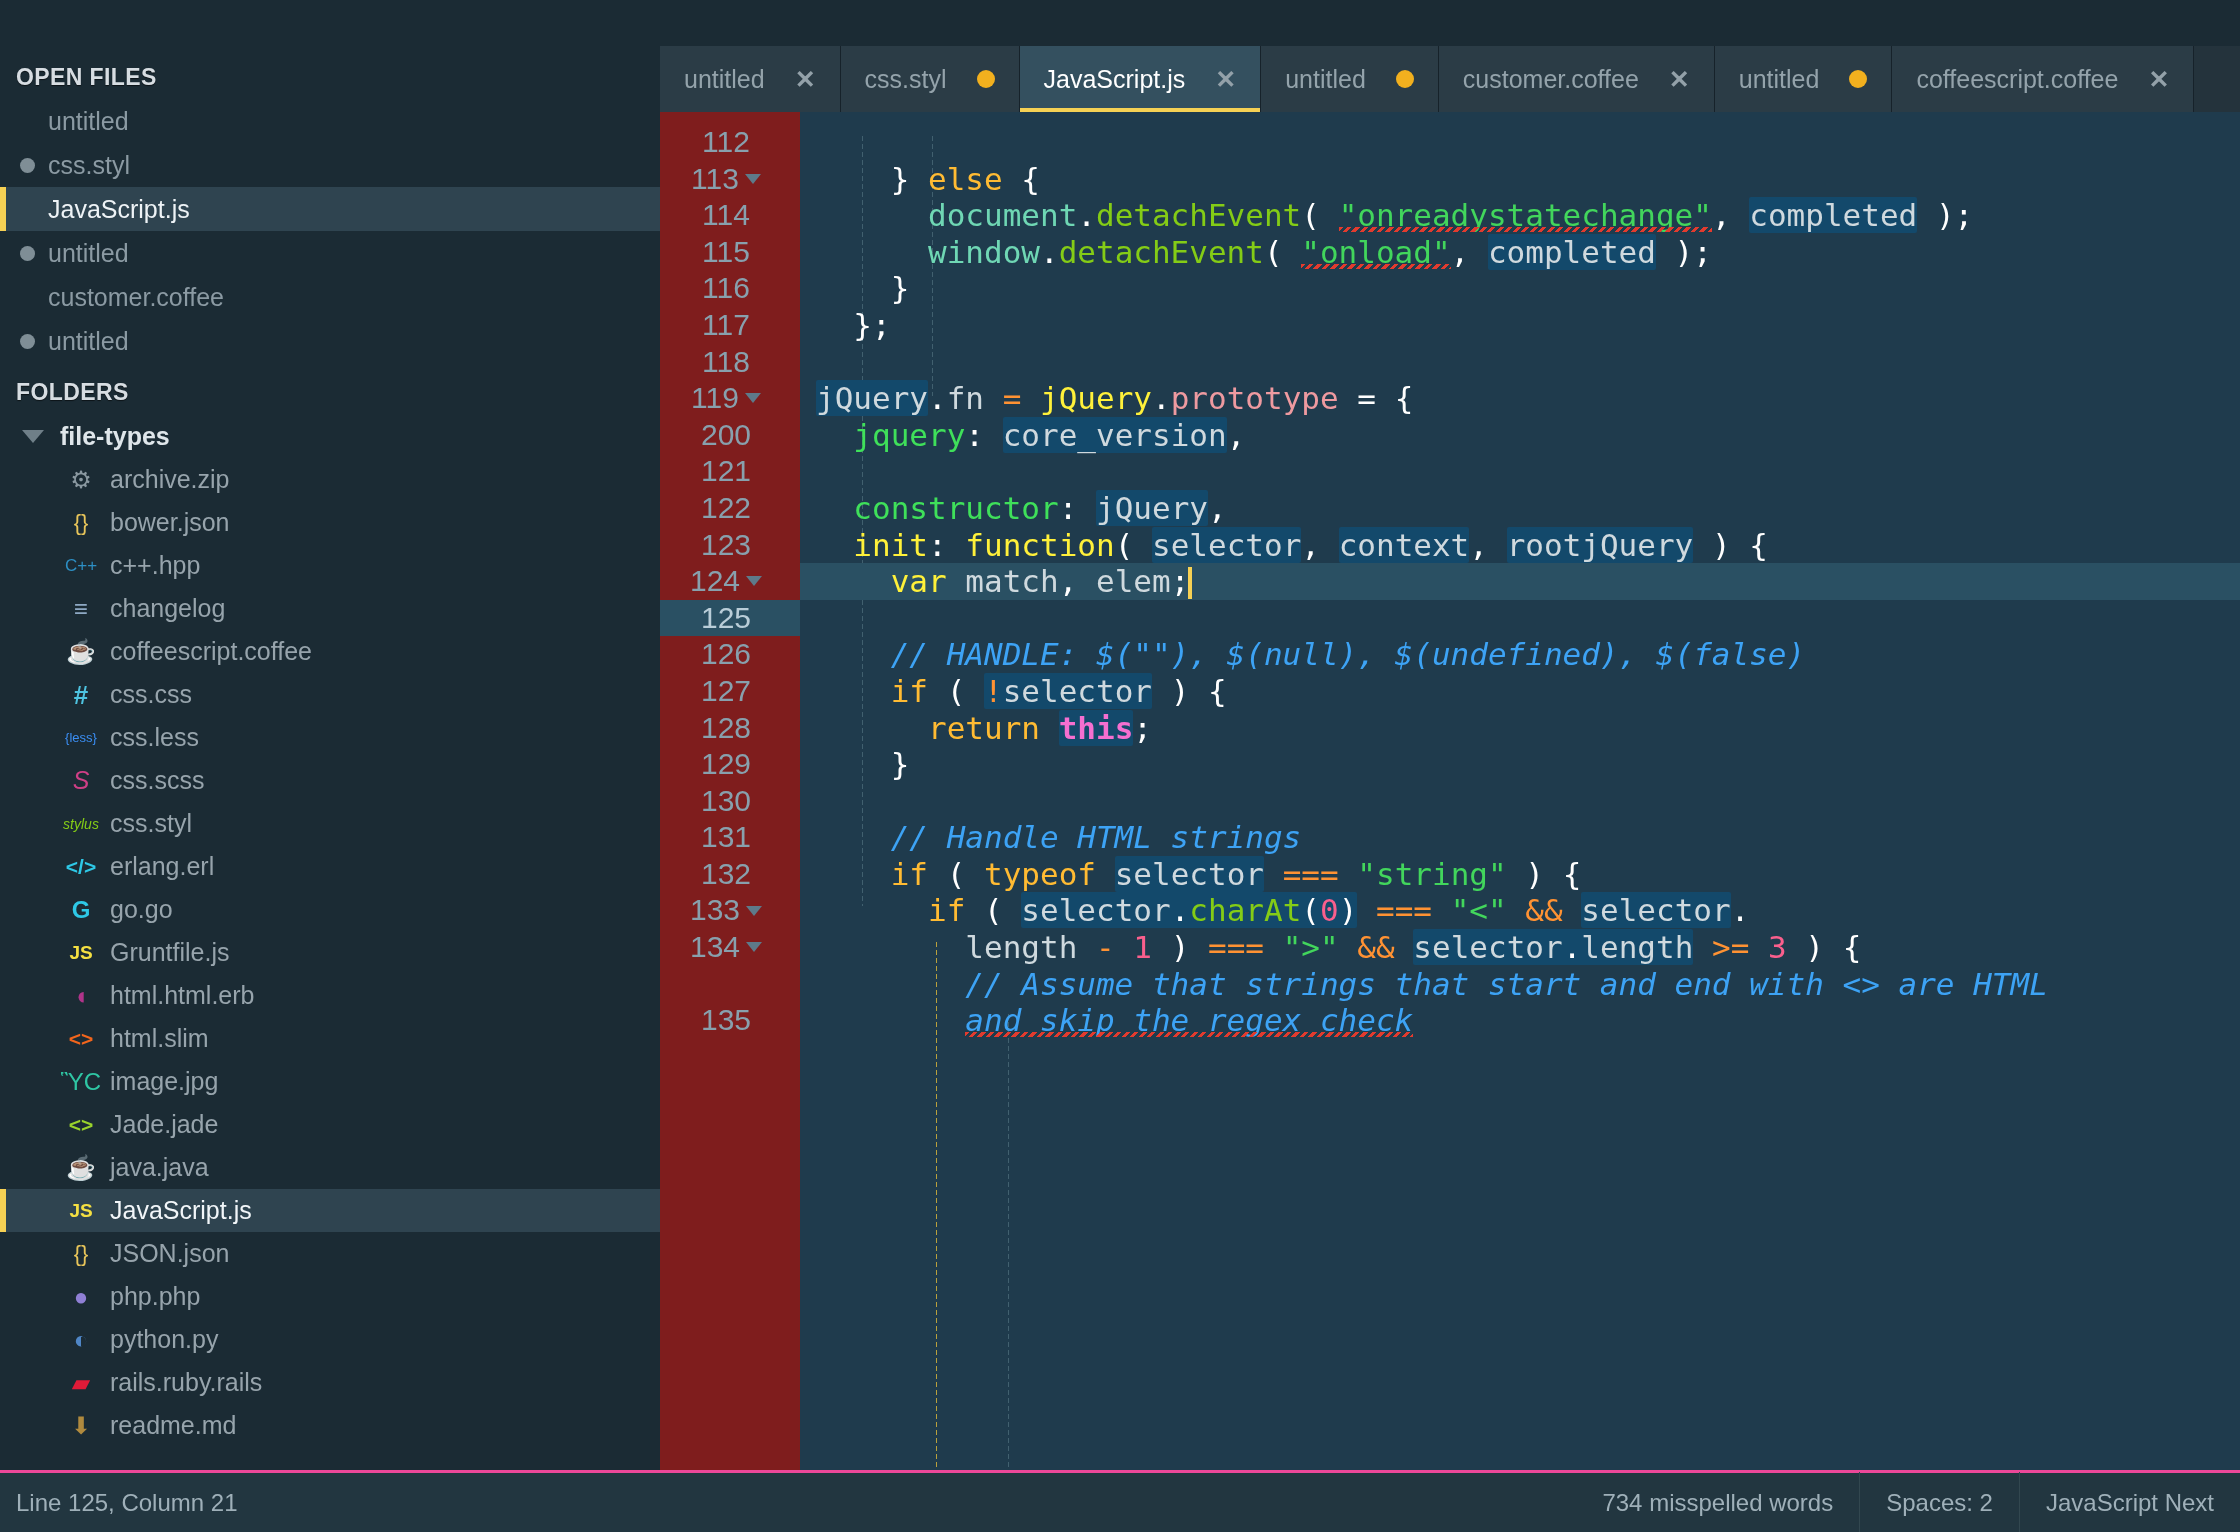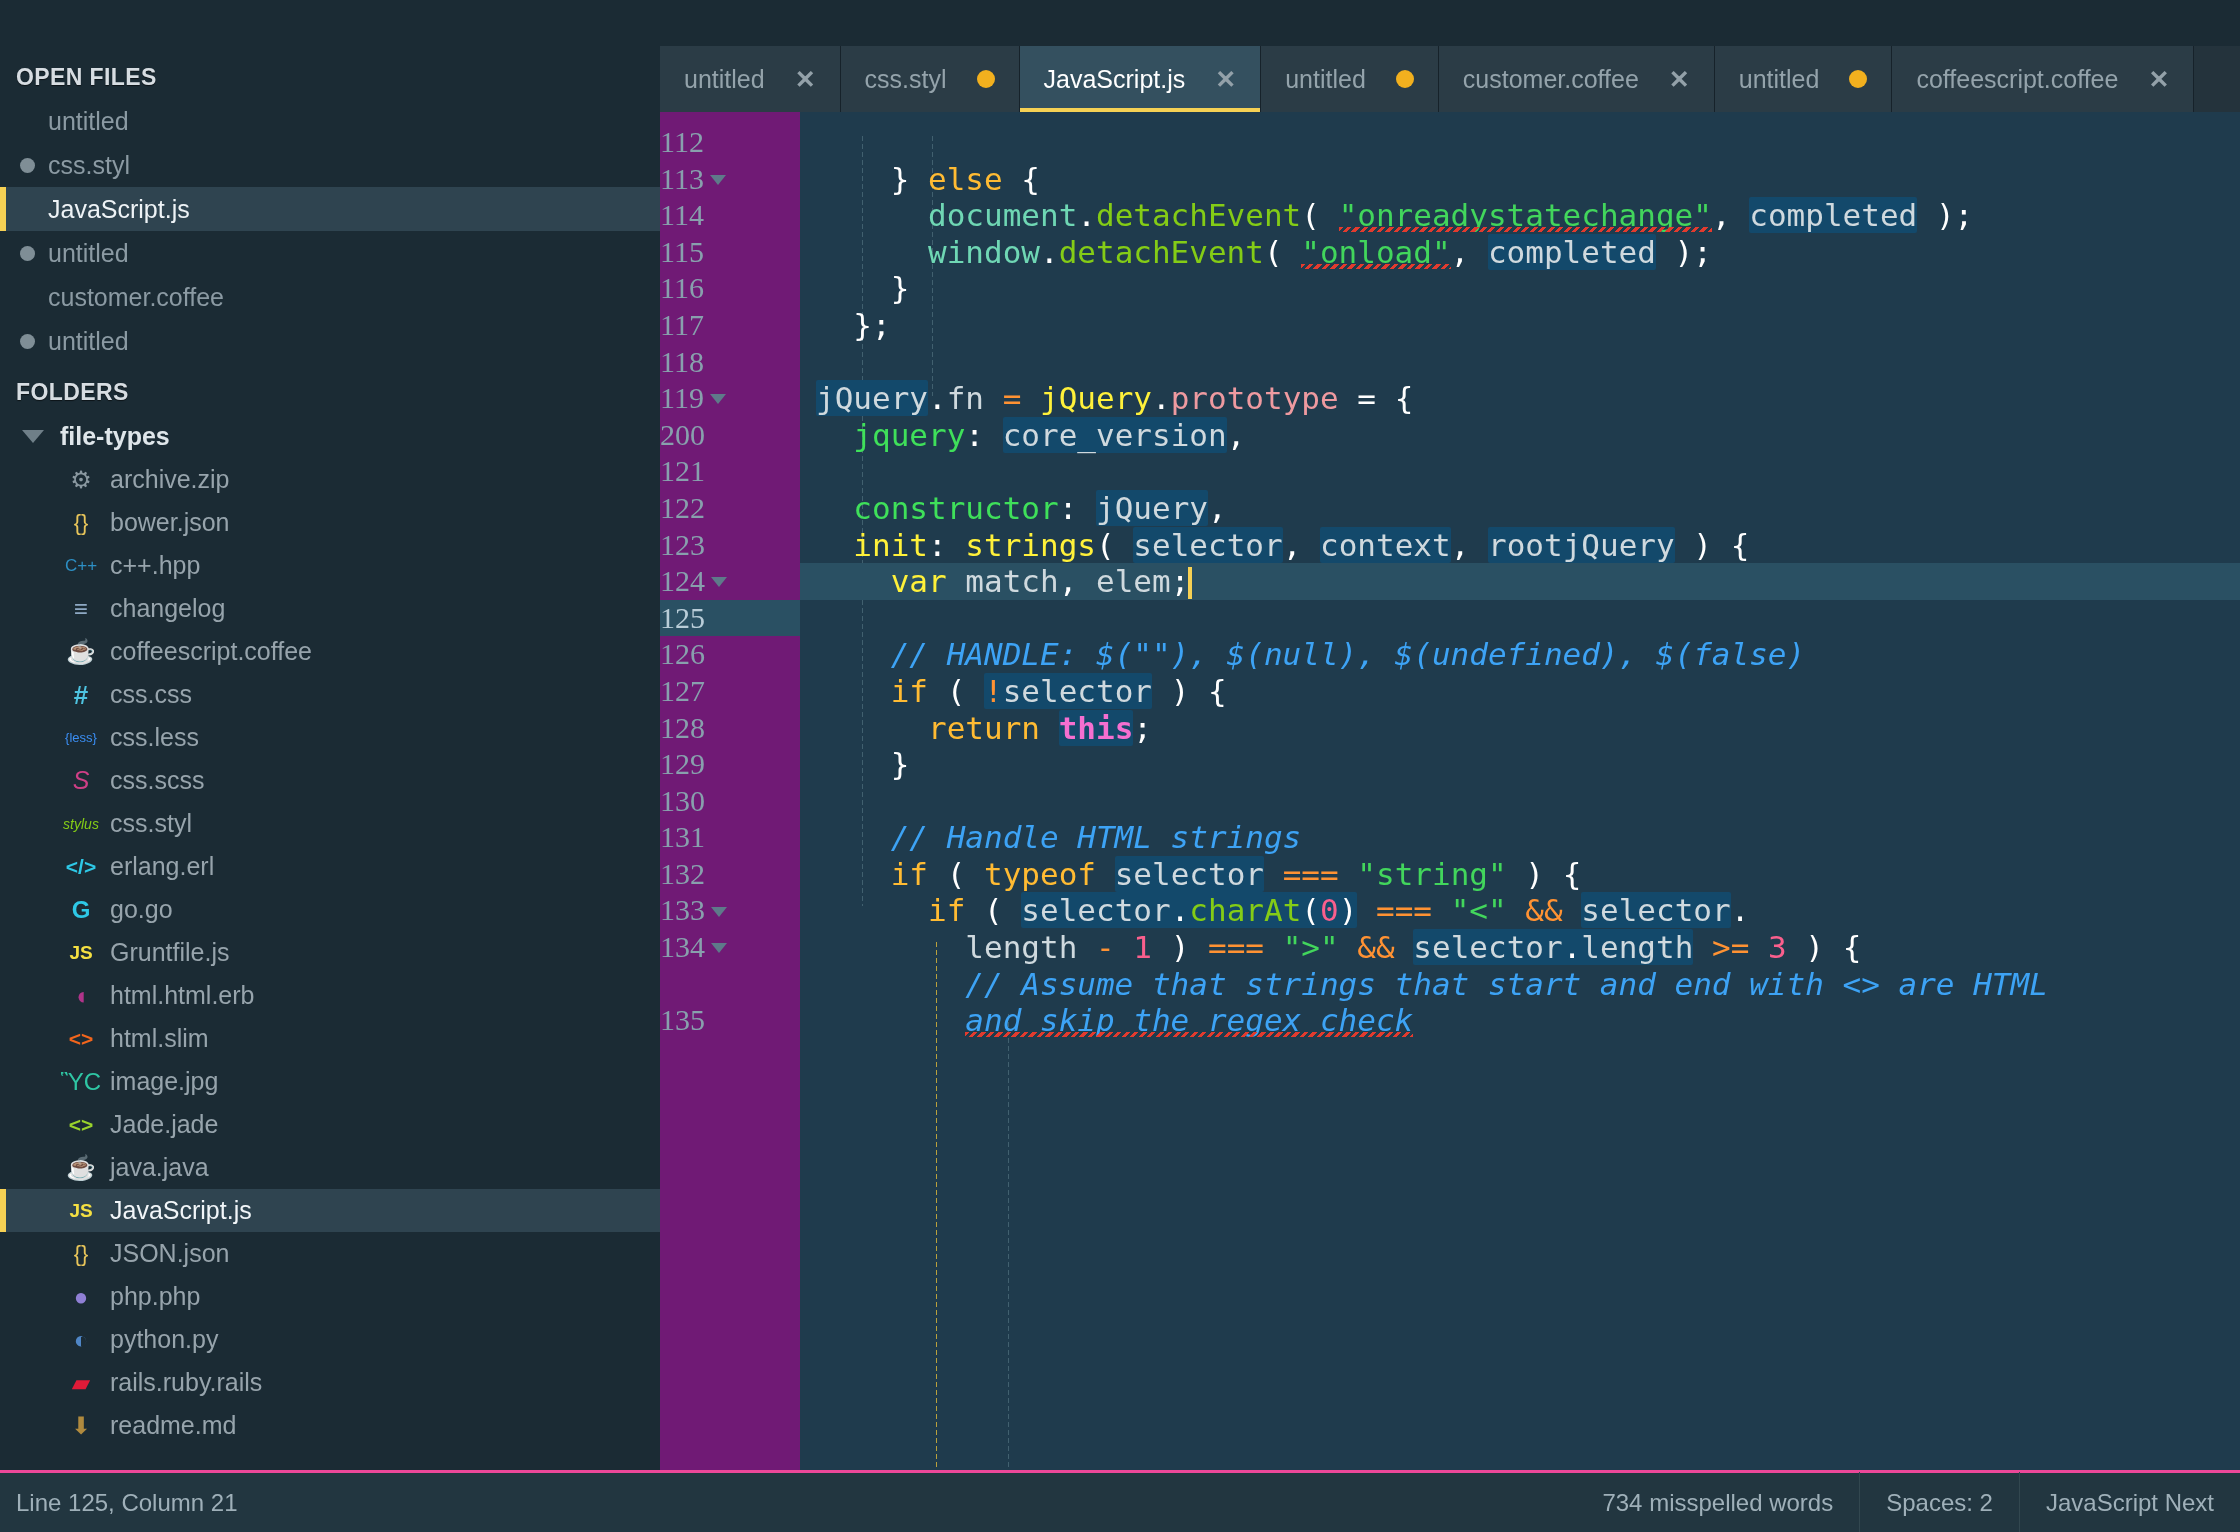--- a/index.html
+++ b/index.html
@@ -100,23 +100,23 @@
     white-space: nowrap; position: relative; background: #2b3c46;
   }
   .tab.active { background: #34505f; color: #ffffff; }
   .tab.active:after { content: ""; position: absolute; left: 0; right: 0; bottom: 0; height: 4px; background: #f6d154; }
   .tab .label { margin-right: 30px; }
   .tab .close { font-size: 25px; color: #93a1a9; font-weight: bold; }
   .tab .modified { width: 18px; height: 18px; border-radius: 50%; background: #f2b01e; display: inline-block; }
 
   .code-wrap { position: relative; height: 1358px; display: flex; overflow: hidden; }
   .gutter {
-    width: 140px; flex: 0 0 auto; background: #701a75; padding-top: 12px;
-    font-family: Liberation Serif, serif; font-size: 30px; color: #88a0ad;
-    text-align: left;
+    width: 140px; flex: 0 0 auto; background: #7f1d1d; padding-top: 12px;
+    font-family: Liberation Sans, sans-serif; font-size: 30px; color: #88a0ad;
+    text-align: center;
   }
   .gnum { height: 36.6px; line-height: 36.6px; padding-right: 8px; position: relative; white-space: nowrap; }
   .gnum .fold {
     display: inline-block; width: 0; height: 0; vertical-align: middle;
     border-left: 8px solid transparent; border-right: 8px solid transparent;
     border-top: 10px solid #5e7a8a; margin-left: 6px; margin-bottom: 4px;
   }
   .gnum.curline { background: #2a5063; color: #b9cdd8; }
 
   .code {
@@ -384,21 +384,21 @@
         <div class="cline">    <span class="pun">}</span> <span class="kw">else</span> <span class="pun">{</span></div>
         <div class="cline">      <span class="obj">document</span><span class="pun">.</span><span class="fn">detachEvent</span><span class="pun">(</span> <span class="str sp">"onreadystatechange"</span><span class="pun">,</span> <span class="id hl">completed</span> <span class="pun">);</span></div>
         <div class="cline">      <span class="obj">window</span><span class="pun">.</span><span class="fn">detachEvent</span><span class="pun">(</span> <span class="str sp">"onload"</span><span class="pun">,</span> <span class="id hl">completed</span> <span class="pun">);</span></div>
         <div class="cline">    <span class="pun">}</span></div>
         <div class="cline">  <span class="pun">};</span></div>
         <div class="cline">&nbsp;</div>
         <div class="cline"><span class="id hl">jQuery</span><span class="pun">.</span><span class="id">fn</span> <span class="op">=</span> <span class="kw2">jQuery</span><span class="pun">.</span><span class="prop">prototype</span> <span class="pun">=</span> <span class="pun">{</span></div>
         <div class="cline">  <span class="grn">jquery</span><span class="pun">:</span> <span class="id hl">core_version</span><span class="pun">,</span></div>
         <div class="cline">&nbsp;</div>
         <div class="cline">  <span class="grn">constructor</span><span class="pun">:</span> <span class="id hl">jQuery</span><span class="pun">,</span></div>
-        <div class="cline">  <span class="kw2">init</span><span class="pun">:</span> <span class="kw2">strings</span><span class="pun">(</span> <span class="id hl">selector</span><span class="pun">,</span> <span class="id hl">context</span><span class="pun">,</span> <span class="id hl">rootjQuery</span> <span class="pun">)</span> <span class="pun">{</span></div>
+        <div class="cline">  <span class="kw2">init</span><span class="pun">:</span> <span class="kw2">function</span><span class="pun">(</span> <span class="id hl">selector</span><span class="pun">,</span> <span class="id hl">context</span><span class="pun">,</span> <span class="id hl">rootjQuery</span> <span class="pun">)</span> <span class="pun">{</span></div>
         <div class="cline curline">    <span class="kw2">var</span> <span class="id">match</span><span class="pun">,</span> <span class="id">elem</span><span class="pun">;</span><span class="cursor"></span></div>
         <div class="cline">&nbsp;</div>
         <div class="cline">    <span class="cmt">// HANDLE: $(""), $(null), $(undefined), $(false)</span></div>
         <div class="cline">    <span class="kw">if</span> <span class="pun">(</span> <span class="hl"><span class="op">!</span><span class="id">selector</span></span> <span class="pun">)</span> <span class="pun">{</span></div>
         <div class="cline">      <span class="kw">return</span> <span class="pink hl">this</span><span class="pun">;</span></div>
         <div class="cline">    <span class="pun">}</span></div>
         <div class="cline">&nbsp;</div>
         <div class="cline">    <span class="cmt">// Handle HTML strings</span></div>
         <div class="cline">    <span class="kw">if</span> <span class="pun">(</span> <span class="kw">typeof</span> <span class="id hl">selector</span> <span class="op">===</span> <span class="str">"string"</span> <span class="pun">)</span> <span class="pun">{</span></div>
         <div class="cline">      <span class="kw">if</span> <span class="pun">(</span> <span class="hl"><span class="id">selector</span><span class="pun">.</span><span class="fn">charAt</span><span class="pun">(</span><span class="num">0</span><span class="pun">)</span></span> <span class="op">===</span> <span class="str">"&lt;"</span> <span class="op">&amp;&amp;</span> <span class="id hl">selector</span><span class="pun">.</span></div>

